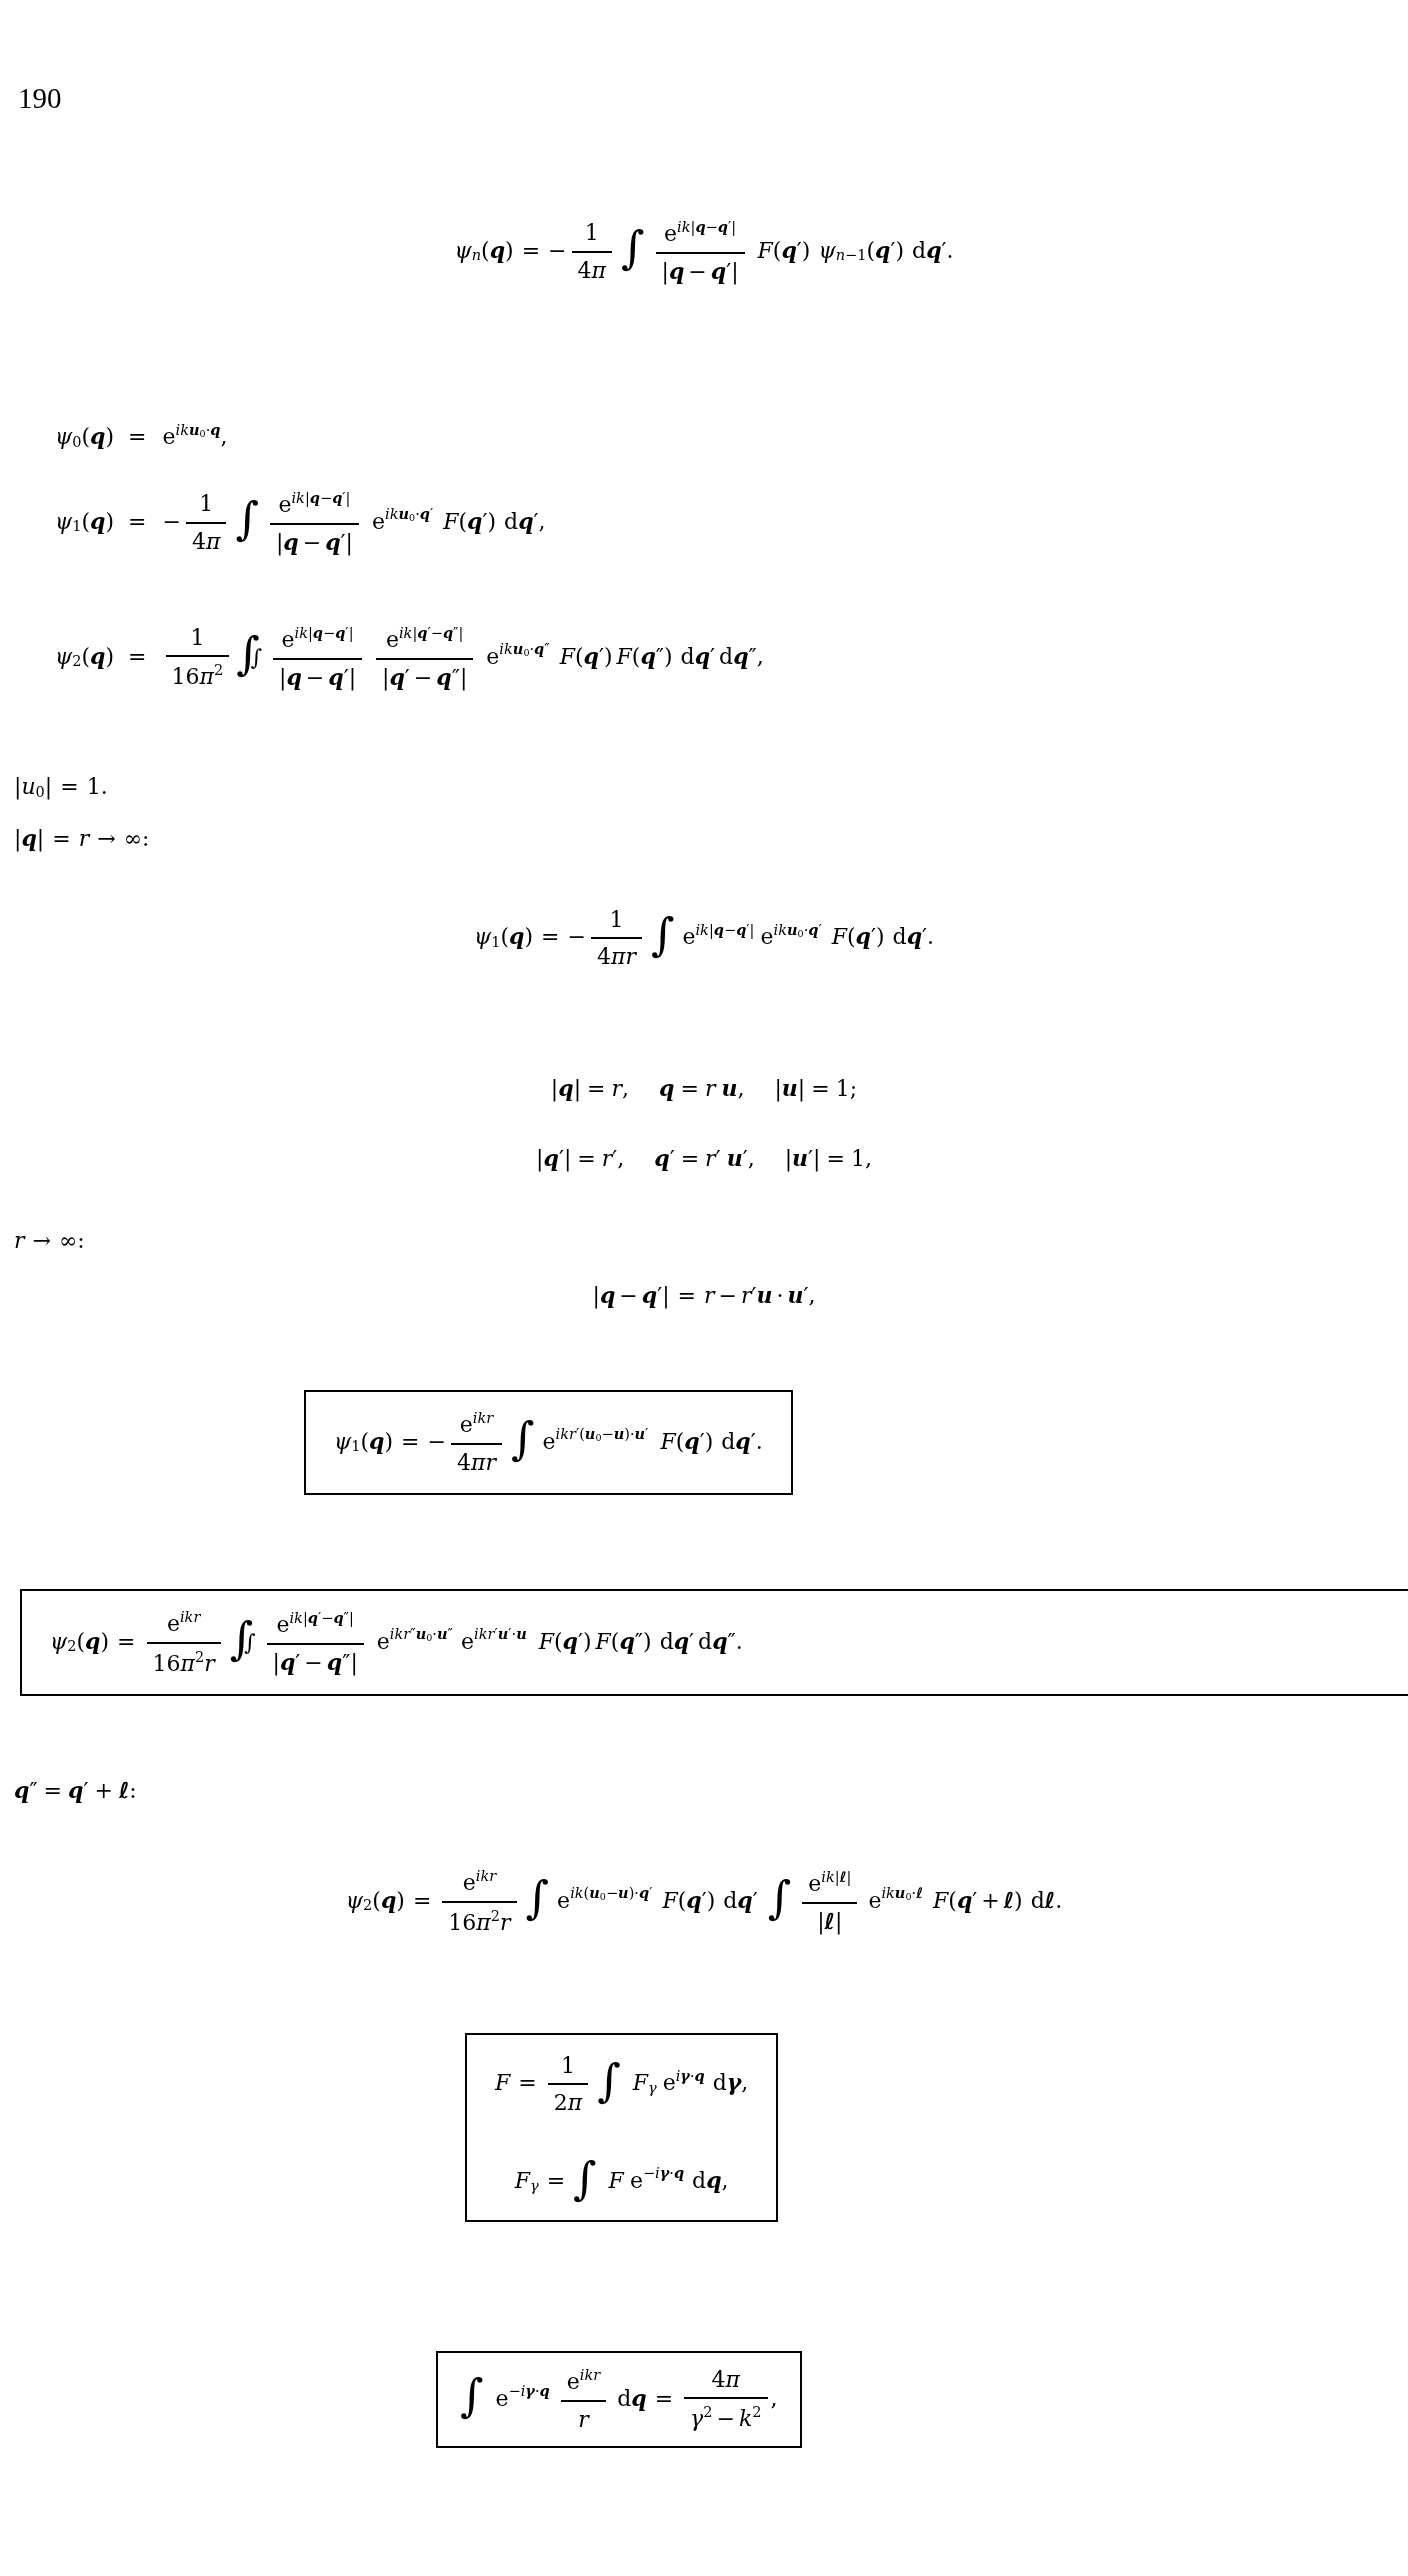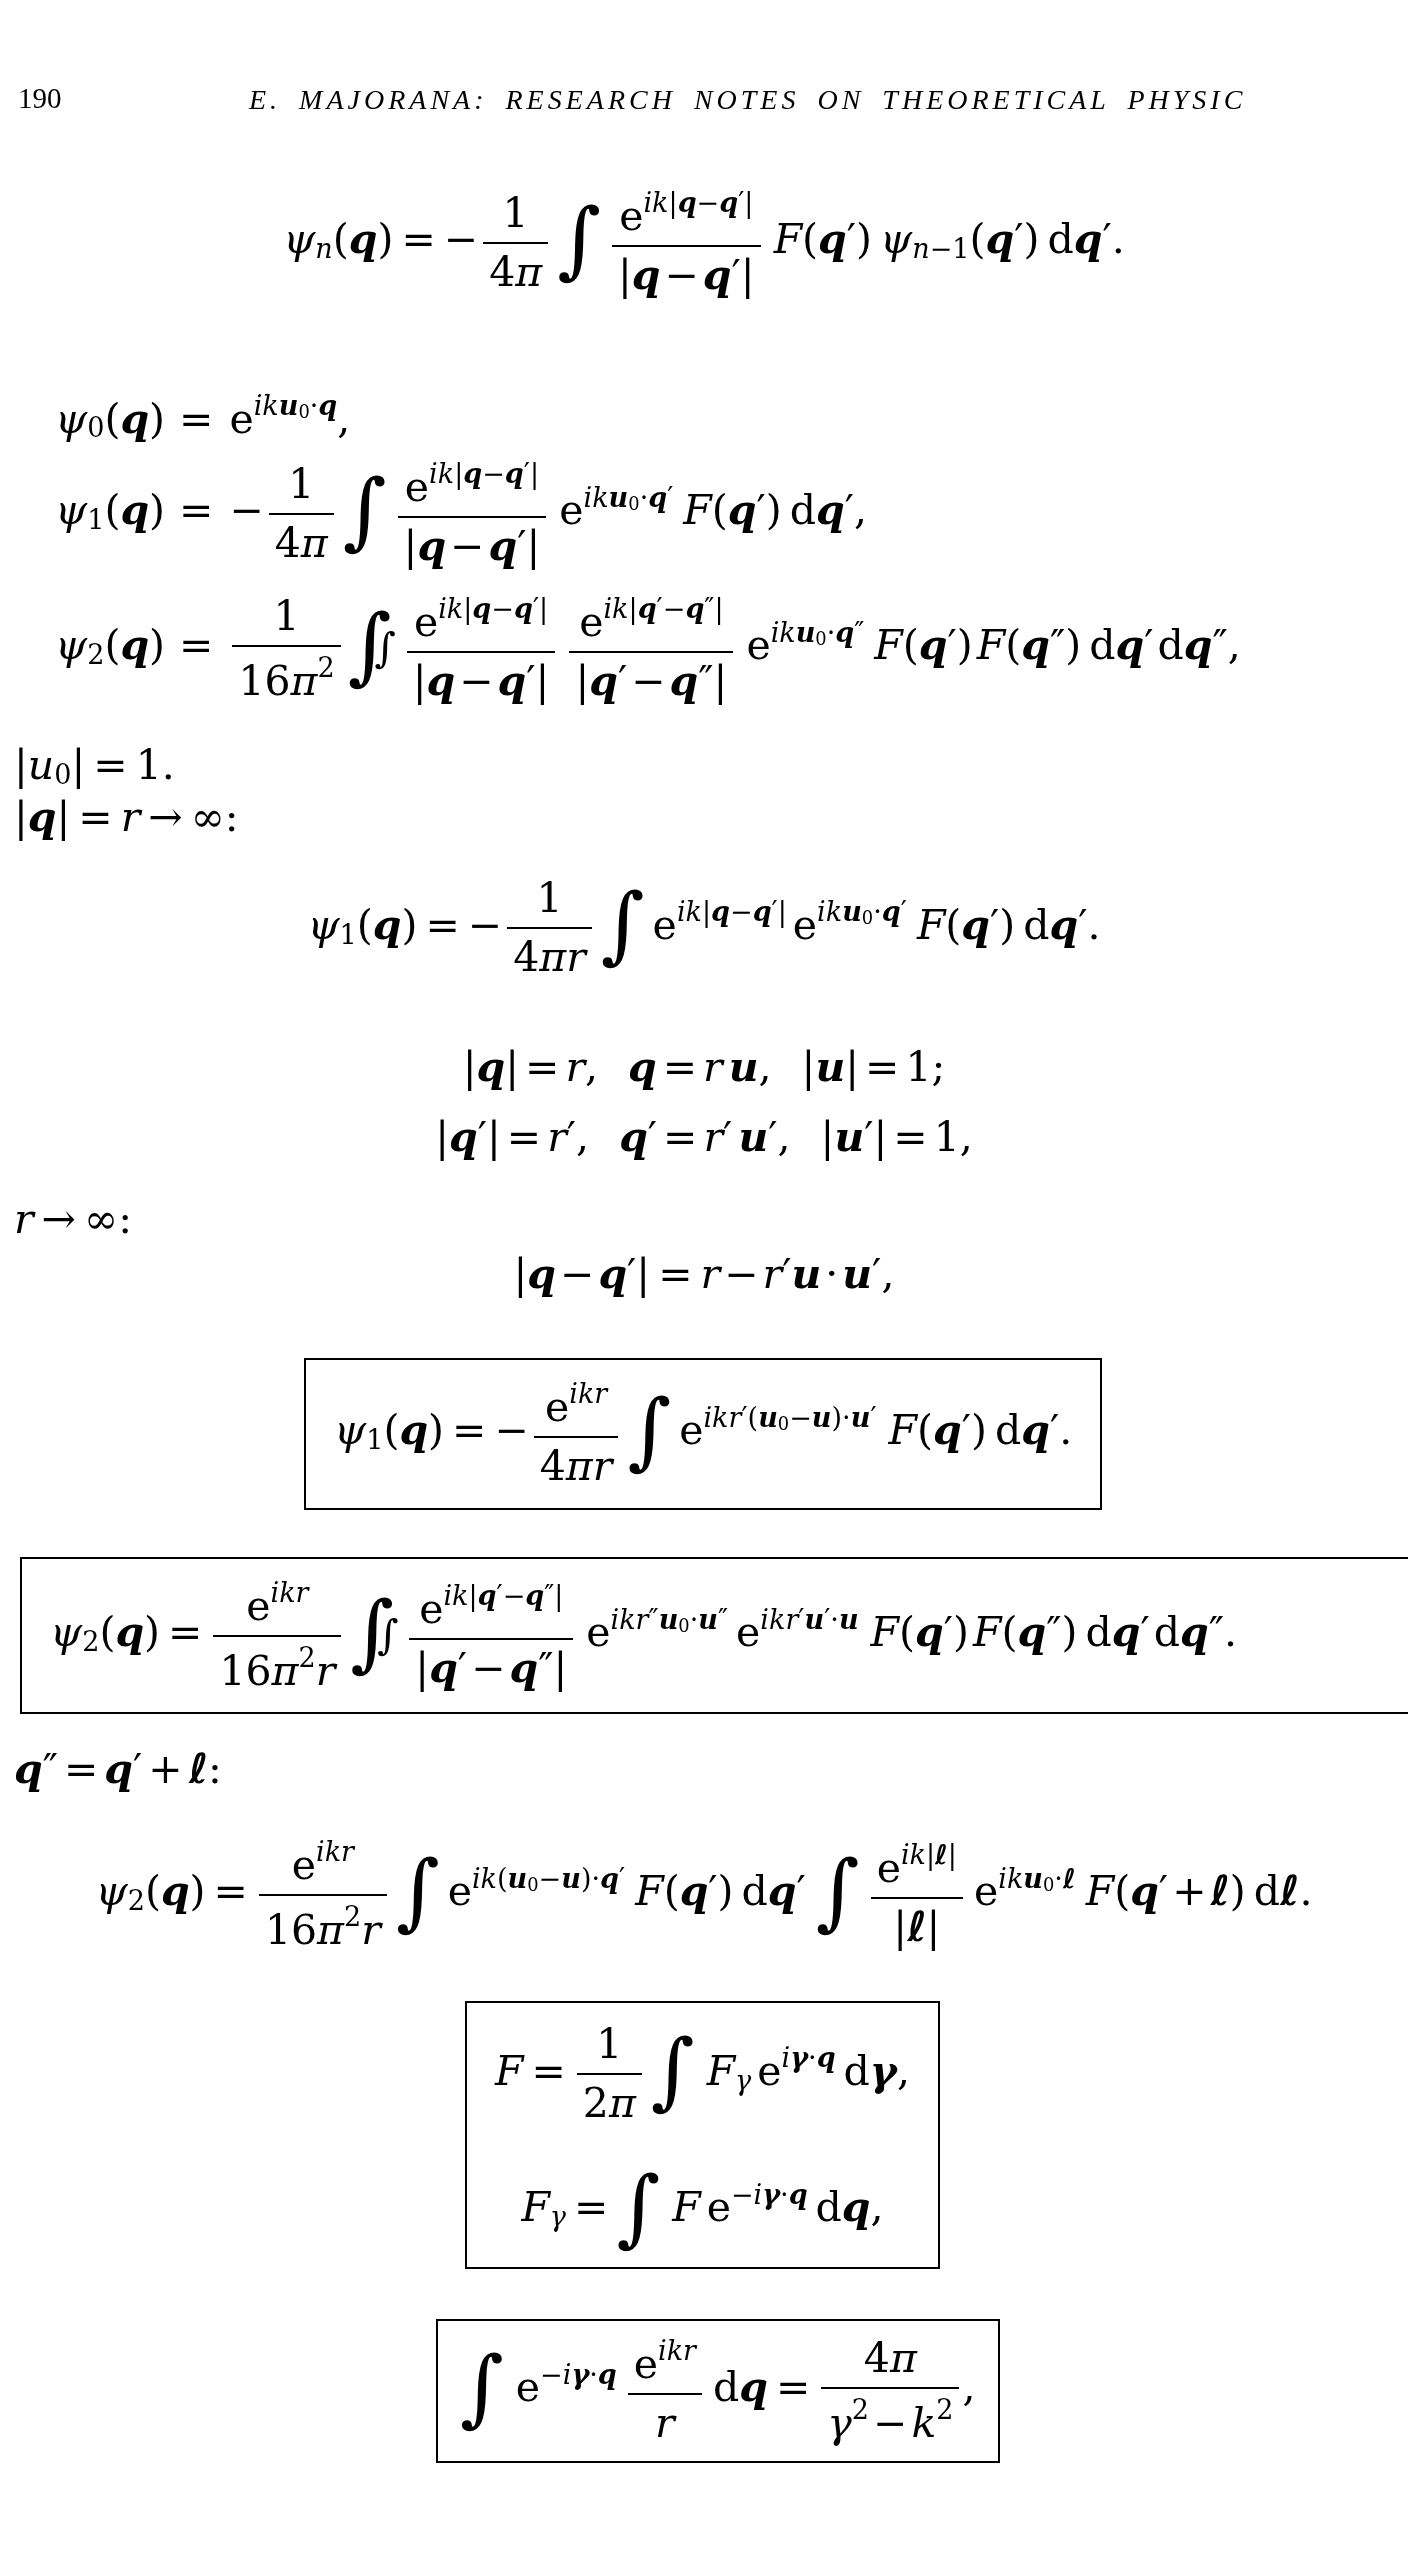--- a/index.html
+++ b/index.html
@@ -4,22 +4,22 @@
 <style>
   html,body{margin:0;padding:0;background:#ffffff;}
   body{width:1408px;height:2576px;overflow:hidden;position:relative;
        font-family:"DejaVu Serif","DejaVu Sans",serif;color:#000;}
   .page{position:absolute;inset:0;background:#fff;}
   .pageno{position:absolute;left:18px;top:82px;font-size:29px;
           font-family:"Liberation Serif","DejaVu Serif",serif;}
   .title{position:absolute;left:249px;top:84px;font-size:28px;font-style:italic;
          letter-spacing:4px;word-spacing:7px;white-space:nowrap;
          font-family:"Liberation Serif","DejaVu Serif",serif;}
-  .eq{position:absolute;left:0;right:0;text-align:center;font-size:41px;
-      white-space:nowrap;line-height:1.15;}
+  .eq{position:absolute;left:0;right:0;text-align:center;font-size:22px;
+      white-space:nowrap;line-height:1.15;margin-top:32px;}
   .eq.left{text-align:left;right:auto;}
   .mi{font-style:italic;}
   .mb{font-style:italic;font-weight:700;}
   .mr{font-style:normal;}
   .msp{display:inline-block;}
   .msup{font-size:.66em;vertical-align:.65em;}
   .msub{font-size:.66em;vertical-align:-.18em;}
   .mfrac{display:inline-block;vertical-align:middle;text-align:center;margin:0 3px;}
   .fnum{display:block;padding:0 6px 5px;}
   .fden{display:block;border-top:2.2px solid #000;padding:5px 6px 0;}
@@ -28,21 +28,20 @@
   .int2{margin-left:-.42em;}
   .eqbox{display:inline-block;border:2.5px solid #000;padding:18px 28px;text-align:center;}
   .boxrow{white-space:nowrap;}
   .boxrow + .boxrow{margin-top:46px;}
 </style>
 </head>
 <body>
 
 <div class="page">
   <span class="pageno">190</span>
-  <span class="title">E. MAJORANA: RESEARCH NOTES ON THEORETICAL PHYSIC</span>
 
   <div class="eq" style="top:187px"><span class="mi">ψ</span><span class="msub"><span class="mi">n</span></span><span class="mr">(</span><span class="mb">q</span><span class="mr">)</span><span class="msp" style="width: 8px;"></span><span class="mr">=</span><span class="msp" style="width: 8px;"></span><span class="mr">−</span><span class="msp" style="width: 2px;"></span><span class="mfrac"><span class="fnum"><span class="mr">1</span></span><span class="fden"><span class="mr">4</span><span class="mi">π</span></span></span><span class="msp" style="width: 6px;"></span><span class="mint">∫</span><span class="msp" style="width: 8px;"></span><span class="mfrac"><span class="fnum"><span class="mr">e</span><span class="msup"><span class="mi">ik</span><span class="mr">|</span><span class="mb">q</span><span class="mr">−</span><span class="mb">q</span><span class="mr">′</span><span class="mr">|</span></span></span><span class="fden"><span class="mr">|</span><span class="mb">q</span><span class="msp" style="width: 4px;"></span><span class="mr">−</span><span class="msp" style="width: 4px;"></span><span class="mb">q</span><span class="mr">′</span><span class="mr">|</span></span></span><span class="msp" style="width: 10px;"></span><span class="mi">F</span><span class="mr">(</span><span class="mb">q</span><span class="mr">′</span><span class="mr">)</span><span class="msp" style="width: 8px;"></span><span class="mi">ψ</span><span class="msub"><span class="mi">n</span><span class="mr">−1</span></span><span class="mr">(</span><span class="mb">q</span><span class="mr">′</span><span class="mr">)</span><span class="msp" style="width: 8px;"></span><span class="mr">d</span><span class="mb">q</span><span class="mr">′</span><span class="mr">.</span></div>
 
   <div class="eq left" style="top:390px;left:55px"><span class="mi">ψ</span><span class="msub"><span class="mr">0</span></span><span class="mr">(</span><span class="mb">q</span><span class="mr">)</span><span class="msp" style="width: 14px;"></span><span class="mr">=</span><span class="msp" style="width: 16px;"></span><span class="mr">e</span><span class="msup"><span class="mi">ik</span><span class="mb">u</span><span class="msub"><span class="mr">0</span></span><span class="mr">·</span><span class="mb">q</span></span><span class="mr">,</span></div>
   <div class="eq left" style="top:458px;left:55px"><span class="mi">ψ</span><span class="msub"><span class="mr">1</span></span><span class="mr">(</span><span class="mb">q</span><span class="mr">)</span><span class="msp" style="width: 14px;"></span><span class="mr">=</span><span class="msp" style="width: 16px;"></span><span class="mr">−</span><span class="msp" style="width: 2px;"></span><span class="mfrac"><span class="fnum"><span class="mr">1</span></span><span class="fden"><span class="mr">4</span><span class="mi">π</span></span></span><span class="msp" style="width: 6px;"></span><span class="mint">∫</span><span class="msp" style="width: 8px;"></span><span class="mfrac"><span class="fnum"><span class="mr">e</span><span class="msup"><span class="mi">ik</span><span class="mr">|</span><span class="mb">q</span><span class="mr">−</span><span class="mb">q</span><span class="mr">′</span><span class="mr">|</span></span></span><span class="fden"><span class="mr">|</span><span class="mb">q</span><span class="msp" style="width: 4px;"></span><span class="mr">−</span><span class="msp" style="width: 4px;"></span><span class="mb">q</span><span class="mr">′</span><span class="mr">|</span></span></span><span class="msp" style="width: 10px;"></span><span class="mr">e</span><span class="msup"><span class="mi">ik</span><span class="mb">u</span><span class="msub"><span class="mr">0</span></span><span class="mr">·</span><span class="mb">q</span><span class="mr">′</span></span><span class="msp" style="width: 10px;"></span><span class="mi">F</span><span class="mr">(</span><span class="mb">q</span><span class="mr">′</span><span class="mr">)</span><span class="msp" style="width: 8px;"></span><span class="mr">d</span><span class="mb">q</span><span class="mr">′</span><span class="mr">,</span></div>
   <div class="eq left" style="top:593px;left:55px"><span class="mi">ψ</span><span class="msub"><span class="mr">2</span></span><span class="mr">(</span><span class="mb">q</span><span class="mr">)</span><span class="msp" style="width: 14px;"></span><span class="mr">=</span><span class="msp" style="width: 16px;"></span><span class="mfrac"><span class="fnum"><span class="mr">1</span></span><span class="fden"><span class="mr">16</span><span class="mi">π</span><span class="msup"><span class="mr">2</span></span></span></span><span class="msp" style="width: 4px;"></span><span class="mint">∫</span><span class="mint int2" style="font-size: 1em; transform: none;">∫</span><span class="msp" style="width: 8px;"></span><span class="mfrac"><span class="fnum"><span class="mr">e</span><span class="msup"><span class="mi">ik</span><span class="mr">|</span><span class="mb">q</span><span class="mr">−</span><span class="mb">q</span><span class="mr">′</span><span class="mr">|</span></span></span><span class="fden"><span class="mr">|</span><span class="mb">q</span><span class="msp" style="width: 4px;"></span><span class="mr">−</span><span class="msp" style="width: 4px;"></span><span class="mb">q</span><span class="mr">′</span><span class="mr">|</span></span></span><span class="msp" style="width: 8px;"></span><span class="mfrac"><span class="fnum"><span class="mr">e</span><span class="msup"><span class="mi">ik</span><span class="mr">|</span><span class="mb">q</span><span class="mr">′</span><span class="mr">−</span><span class="mb">q</span><span class="mr">″</span><span class="mr">|</span></span></span><span class="fden"><span class="mr">|</span><span class="mb">q</span><span class="mr">′</span><span class="msp" style="width: 4px;"></span><span class="mr">−</span><span class="msp" style="width: 4px;"></span><span class="mb">q</span><span class="mr">″</span><span class="mr">|</span></span></span><span class="msp" style="width: 10px;"></span><span class="mr">e</span><span class="msup"><span class="mi">ik</span><span class="mb">u</span><span class="msub"><span class="mr">0</span></span><span class="mr">·</span><span class="mb">q</span><span class="mr">″</span></span><span class="msp" style="width: 10px;"></span><span class="mi">F</span><span class="mr">(</span><span class="mb">q</span><span class="mr">′</span><span class="mr">)</span><span class="msp" style="width: 4px;"></span><span class="mi">F</span><span class="mr">(</span><span class="mb">q</span><span class="mr">″</span><span class="mr">)</span><span class="msp" style="width: 8px;"></span><span class="mr">d</span><span class="mb">q</span><span class="mr">′</span><span class="msp" style="width: 4px;"></span><span class="mr">d</span><span class="mb">q</span><span class="mr">″</span><span class="mr">,</span></div>
 
   <div class="eq left" style="top:742px;left:14px"><span class="mr">|</span><span class="mi">u</span><span class="msub"><span class="mr">0</span></span><span class="mr">|</span><span class="msp" style="width: 8px;"></span><span class="mr">=</span><span class="msp" style="width: 8px;"></span><span class="mr">1.</span></div>
   <div class="eq left" style="top:794px;left:14px"><span class="mr">|</span><span class="mb">q</span><span class="mr">|</span><span class="msp" style="width: 8px;"></span><span class="mr">=</span><span class="msp" style="width: 8px;"></span><span class="mi">r</span><span class="msp" style="width: 8px;"></span><span class="mr">→</span><span class="msp" style="width: 8px;"></span><span class="mr">∞</span><span class="mr">:</span></div>
 

